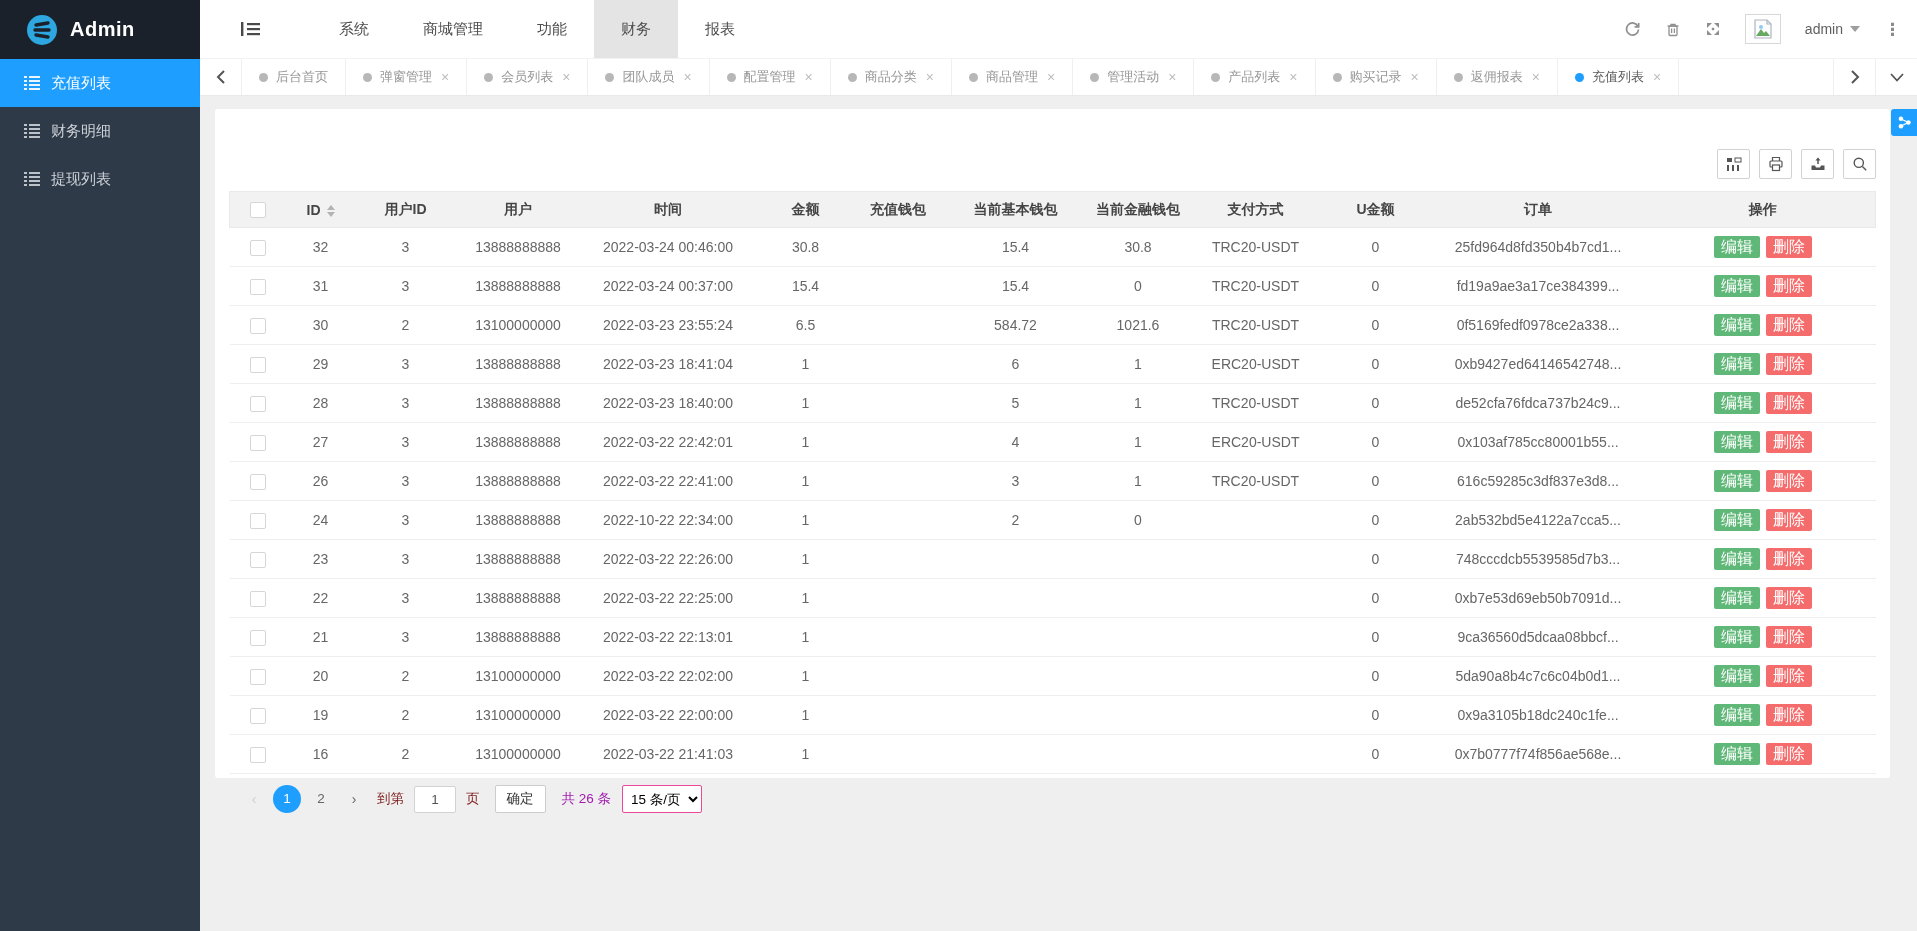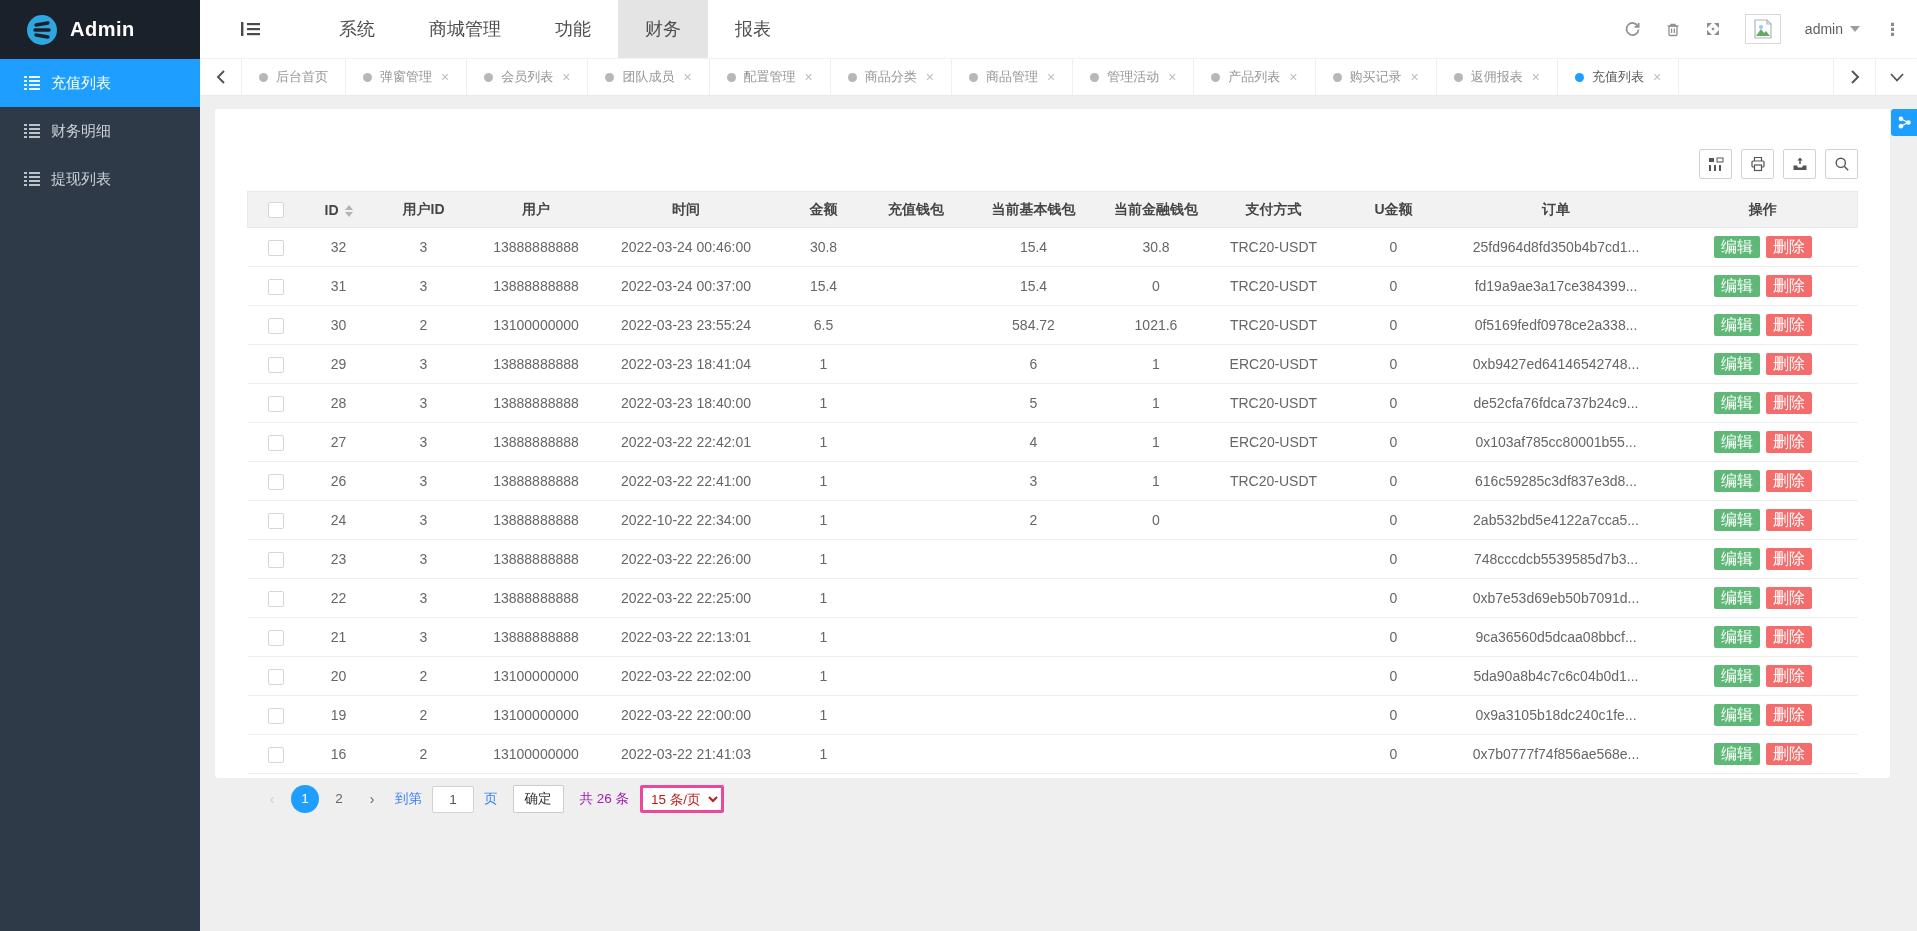--- a/index.html
+++ b/index.html
@@ -18,21 +18,21 @@
   .logo-text{color:#ffffff;font-size:20px;font-weight:bold;letter-spacing:.5px;}
   .side-item{height:48px;display:flex;align-items:center;padding-left:24px;gap:11px;color:#ccd2d9;font-size:15px;cursor:pointer;}
   .side-item.active{background:var(--accent);color:#fff;}
   .side-item svg{flex:none;opacity:.9;}
 
   
   .main{flex:1;display:flex;flex-direction:column;min-width:0;}
   .topbar{height:59px;background:#fff;display:flex;align-items:stretch;flex:none;border-bottom:1px solid #f4f4f4;}
   .toggle-btn{width:40px;margin-left:30px;display:flex;align-items:center;justify-content:center;color:#4a4a4a;cursor:pointer;}
   .top-nav{display:flex;margin-left:42px;}
-  .nav-item{padding:0 27px;display:flex;align-items:center;font-size:18px;color:#4d4d4d;cursor:pointer;white-space:nowrap;}
+  .nav-item{padding:0 27px;display:flex;align-items:center;font-size:15px;color:#4d4d4d;cursor:pointer;white-space:nowrap;}
   .nav-item.active{background:#e4e4e4;}
   .top-actions{margin-left:auto;display:flex;align-items:center;gap:24px;padding-right:16px;color:#8f8f8f;}
   .icon-btn{display:flex;align-items:center;justify-content:center;cursor:pointer;color:#8f8f8f;}
   .avatar-box{width:36px;height:30px;border:1px solid #d8d8d8;display:flex;align-items:center;justify-content:center;background:#fff;cursor:pointer;}
   .user-chip{display:flex;align-items:center;gap:7px;cursor:pointer;color:#5e5e5e;font-size:14px;}
   .caret-down{width:0;height:0;border-left:5px solid transparent;border-right:5px solid transparent;border-top:6px solid #9e9e9e;}
   .kebab{font-size:17px;color:#8a8a8a;cursor:pointer;font-weight:bold;}
 
   
   .tabbar{height:37px;background:#fff;display:flex;align-items:stretch;flex:none;border-bottom:1px solid #e9e9e9;box-shadow:0 1px 3px rgba(0,0,0,.06);}
@@ -42,21 +42,21 @@
   .tab{display:flex;align-items:center;gap:8px;padding:0 17px;border-right:1px solid #efefef;font-size:13px;color:#969696;cursor:pointer;white-space:nowrap;}
   .tab .dot{width:9px;height:9px;border-radius:50%;background:#b7b7b7;flex:none;}
   .tab.active{color:#5c5c5c;}
   .tab.active .dot{background:var(--accent);}
   .tab .close{color:#bdbdbd;font-size:14px;margin-left:1px;}
   .tab-spacer{flex:1;}
 
   
   .content{flex:1;background:#efefef;position:relative;overflow:hidden;}
   .skin-btn{position:absolute;top:13px;right:0;width:26px;height:27px;background:var(--accent);border-radius:3px 0 0 3px;display:flex;align-items:center;justify-content:center;cursor:pointer;}
-  .card{margin:13px 27px 0 15px;height:669px;background:#fff;border-radius:3px;padding:0 32px;position:relative;}
+  .card{margin:13px 27px 0 15px;height:669px;background:#fff;border-radius:3px;padding:0 14px;position:relative;}
   .card-toolbar{display:flex;justify-content:flex-end;gap:9px;padding-top:40px;}
   .tool-btn{width:33px;height:30px;border:1px solid #d2d2d2;border-radius:2px;background:#fff;display:flex;align-items:center;justify-content:center;cursor:pointer;color:#555;}
 
   table{width:100%;border-collapse:collapse;table-layout:fixed;margin-top:12px;font-size:14px;color:#666;}
   col.c-check{width:56px;} col.c-id{width:70px;} col.c-user_id{width:100px;}
   col.c-user{width:125px;} col.c-time{width:175px;} col.c-amount{width:100px;}
   col.c-recharge_wallet{width:85px;} col.c-basic_wallet{width:150px;} col.c-finance_wallet{width:95px;}
   col.c-pay_method{width:140px;} col.c-u_amount{width:100px;} col.c-order{width:225px;} col.c-actions{width:auto;}
   thead th{background:var(--thead);height:36px;font-weight:bold;color:#454545;font-size:14px;text-align:center;border-top:1px solid #e9e9e9;border-bottom:1px solid #e9e9e9;white-space:nowrap;}
   thead th:first-child{border-left:1px solid #e9e9e9;}
@@ -69,25 +69,25 @@
   .sort .dn{border-top:5px solid #b3b3b3;}
   .btn{display:inline-block;height:22px;line-height:22px;padding:0 7px;border-radius:2px;color:#fff;font-size:16px;cursor:pointer;margin:0 3px;}
   .btn.edit{background:var(--green);}
   .btn.del{background:var(--red);}
 
   .pagination{display:flex;align-items:center;margin-top:11px;padding-left:12px;font-size:13.5px;color:#666;gap:6px;}
   .pg-arrow{width:26px;text-align:center;color:#cfcfcf;cursor:default;font-size:14px;}
   .pg-arrow.on{color:#666;cursor:pointer;}
   .pg-num{min-width:28px;height:28px;line-height:28px;text-align:center;border-radius:50%;cursor:pointer;}
   .pg-num.active{background:var(--accent);color:#fff;}
-  .pg-muted{color:#3b82f6;margin:0 4px;}
+  .pg-muted{color:#7f1d1d;margin:0 4px;}
   .pg-input{width:42px;height:27px;border:1px solid #d2d2d2;border-radius:2px;text-align:center;font-size:13.5px;color:#555;outline:none;}
   .pg-confirm{height:28px;padding:0 11px;border:1px solid #ccc;border-radius:2px;background:#fff;color:#333;font-size:13.5px;cursor:pointer;margin:0 5px;}
   .pg-total{margin:0 5px;color:#a21caf;}
-  .pg-size{height:28px;border:3px solid #ec4899;border-radius:2px;background:#fff;font-size:13.5px;color:#b91c1c;padding:0 4px;cursor:pointer;}
+  .pg-size{height:28px;border:1px solid #ec4899;border-radius:2px;background:#fff;font-size:13.5px;color:#000000;padding:0 4px;cursor:pointer;}
 </style>
 </head>
 <body>
 
 <div class="app">
 
   <aside class="sidebar">
     <div class="logo">
       <svg class="logo-badge" viewBox="0 0 32 32">
         <circle cx="16" cy="16" r="15" fill="#2ea7e0"></circle>

